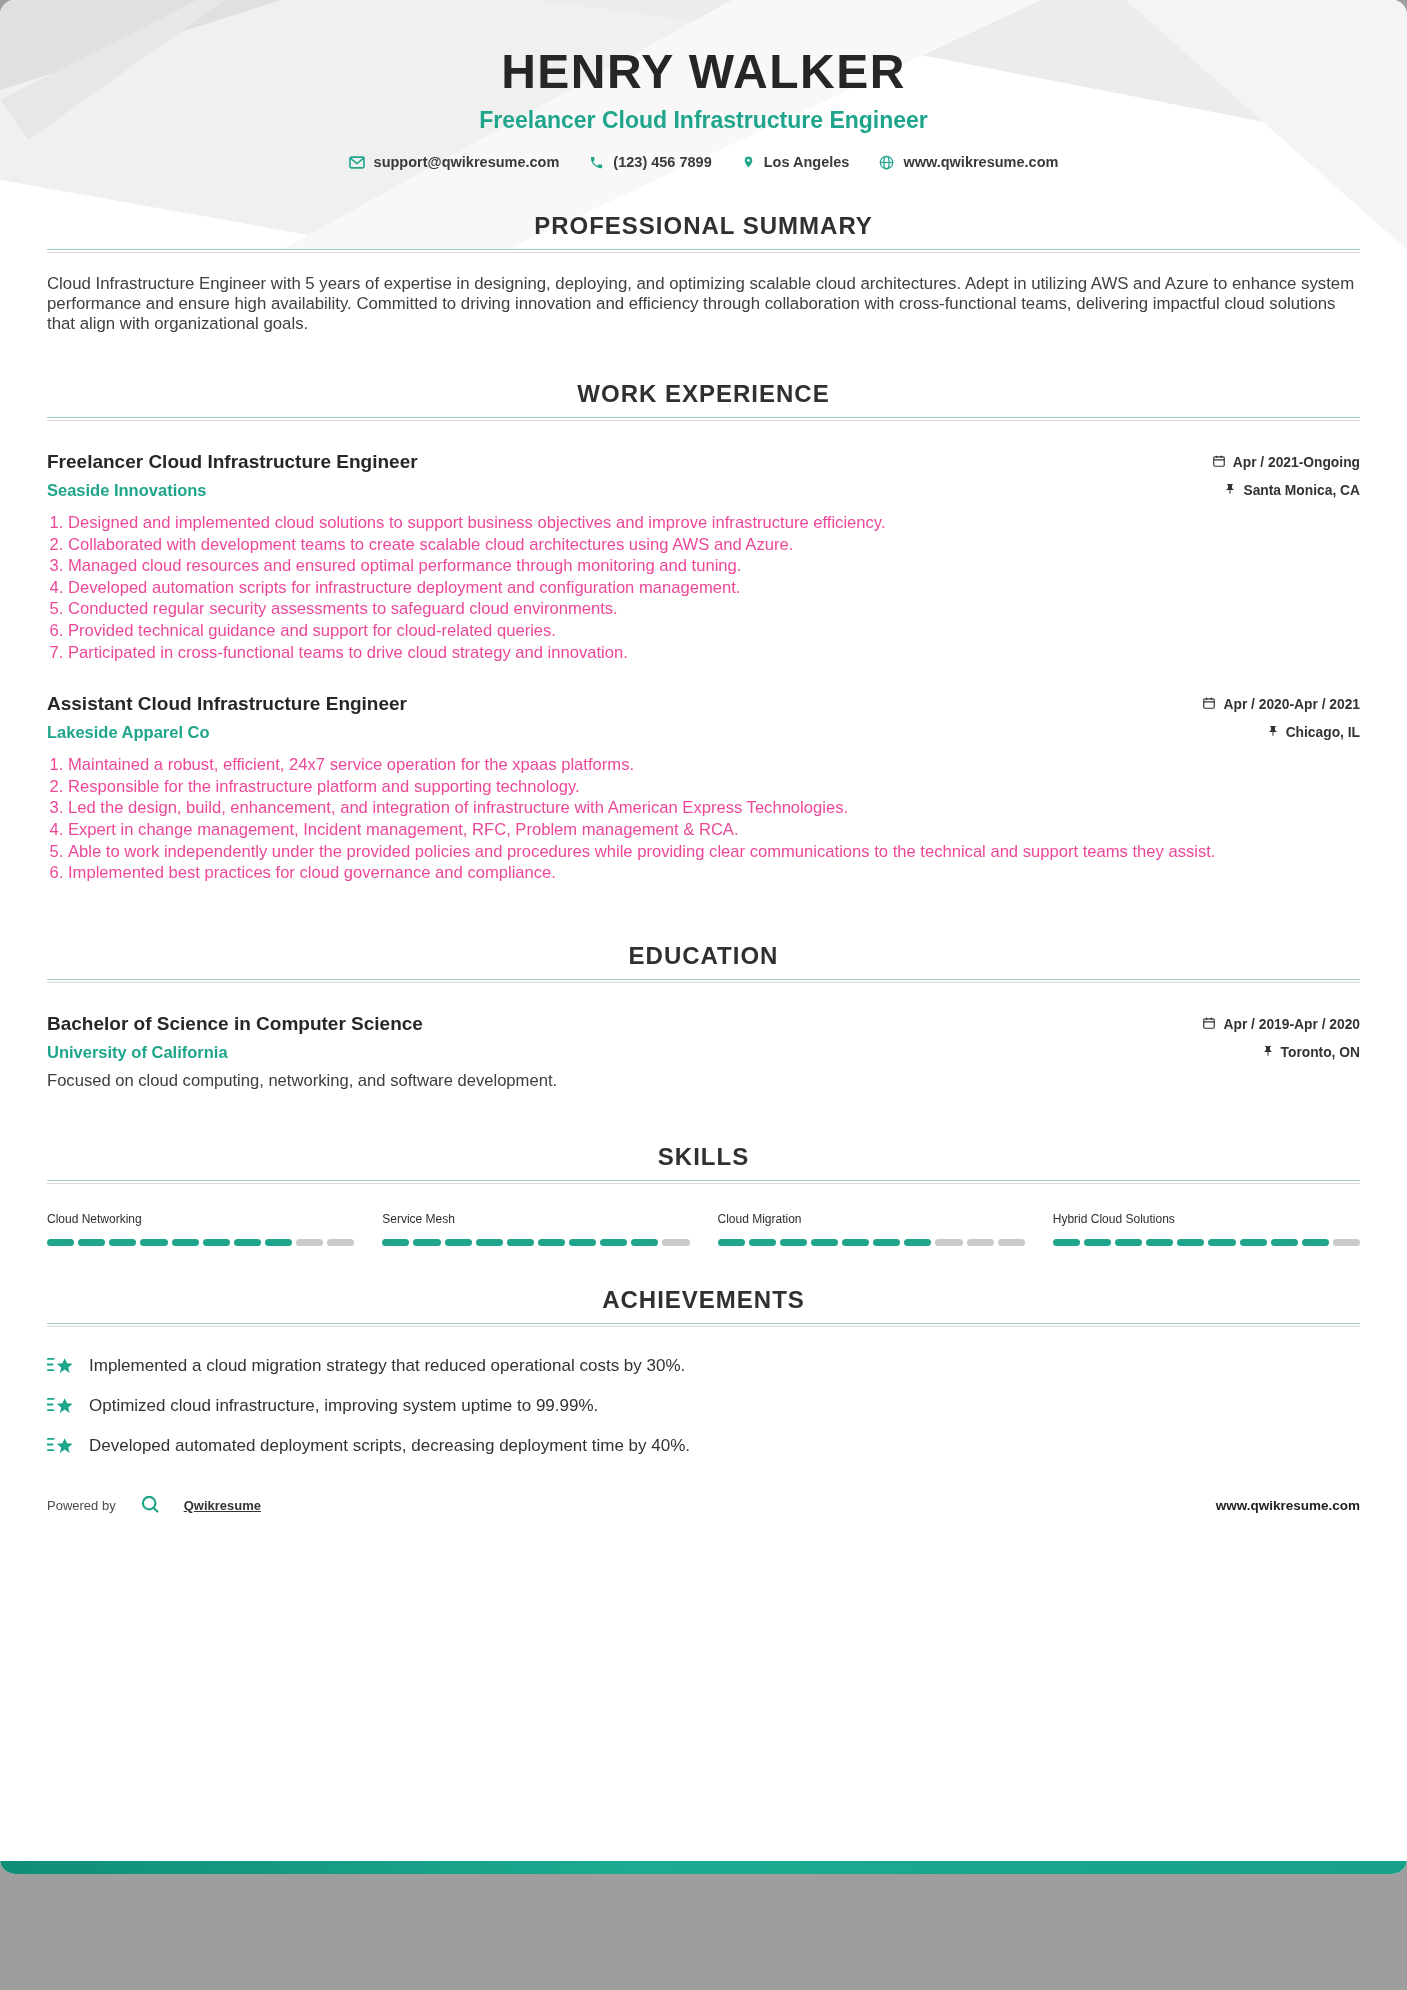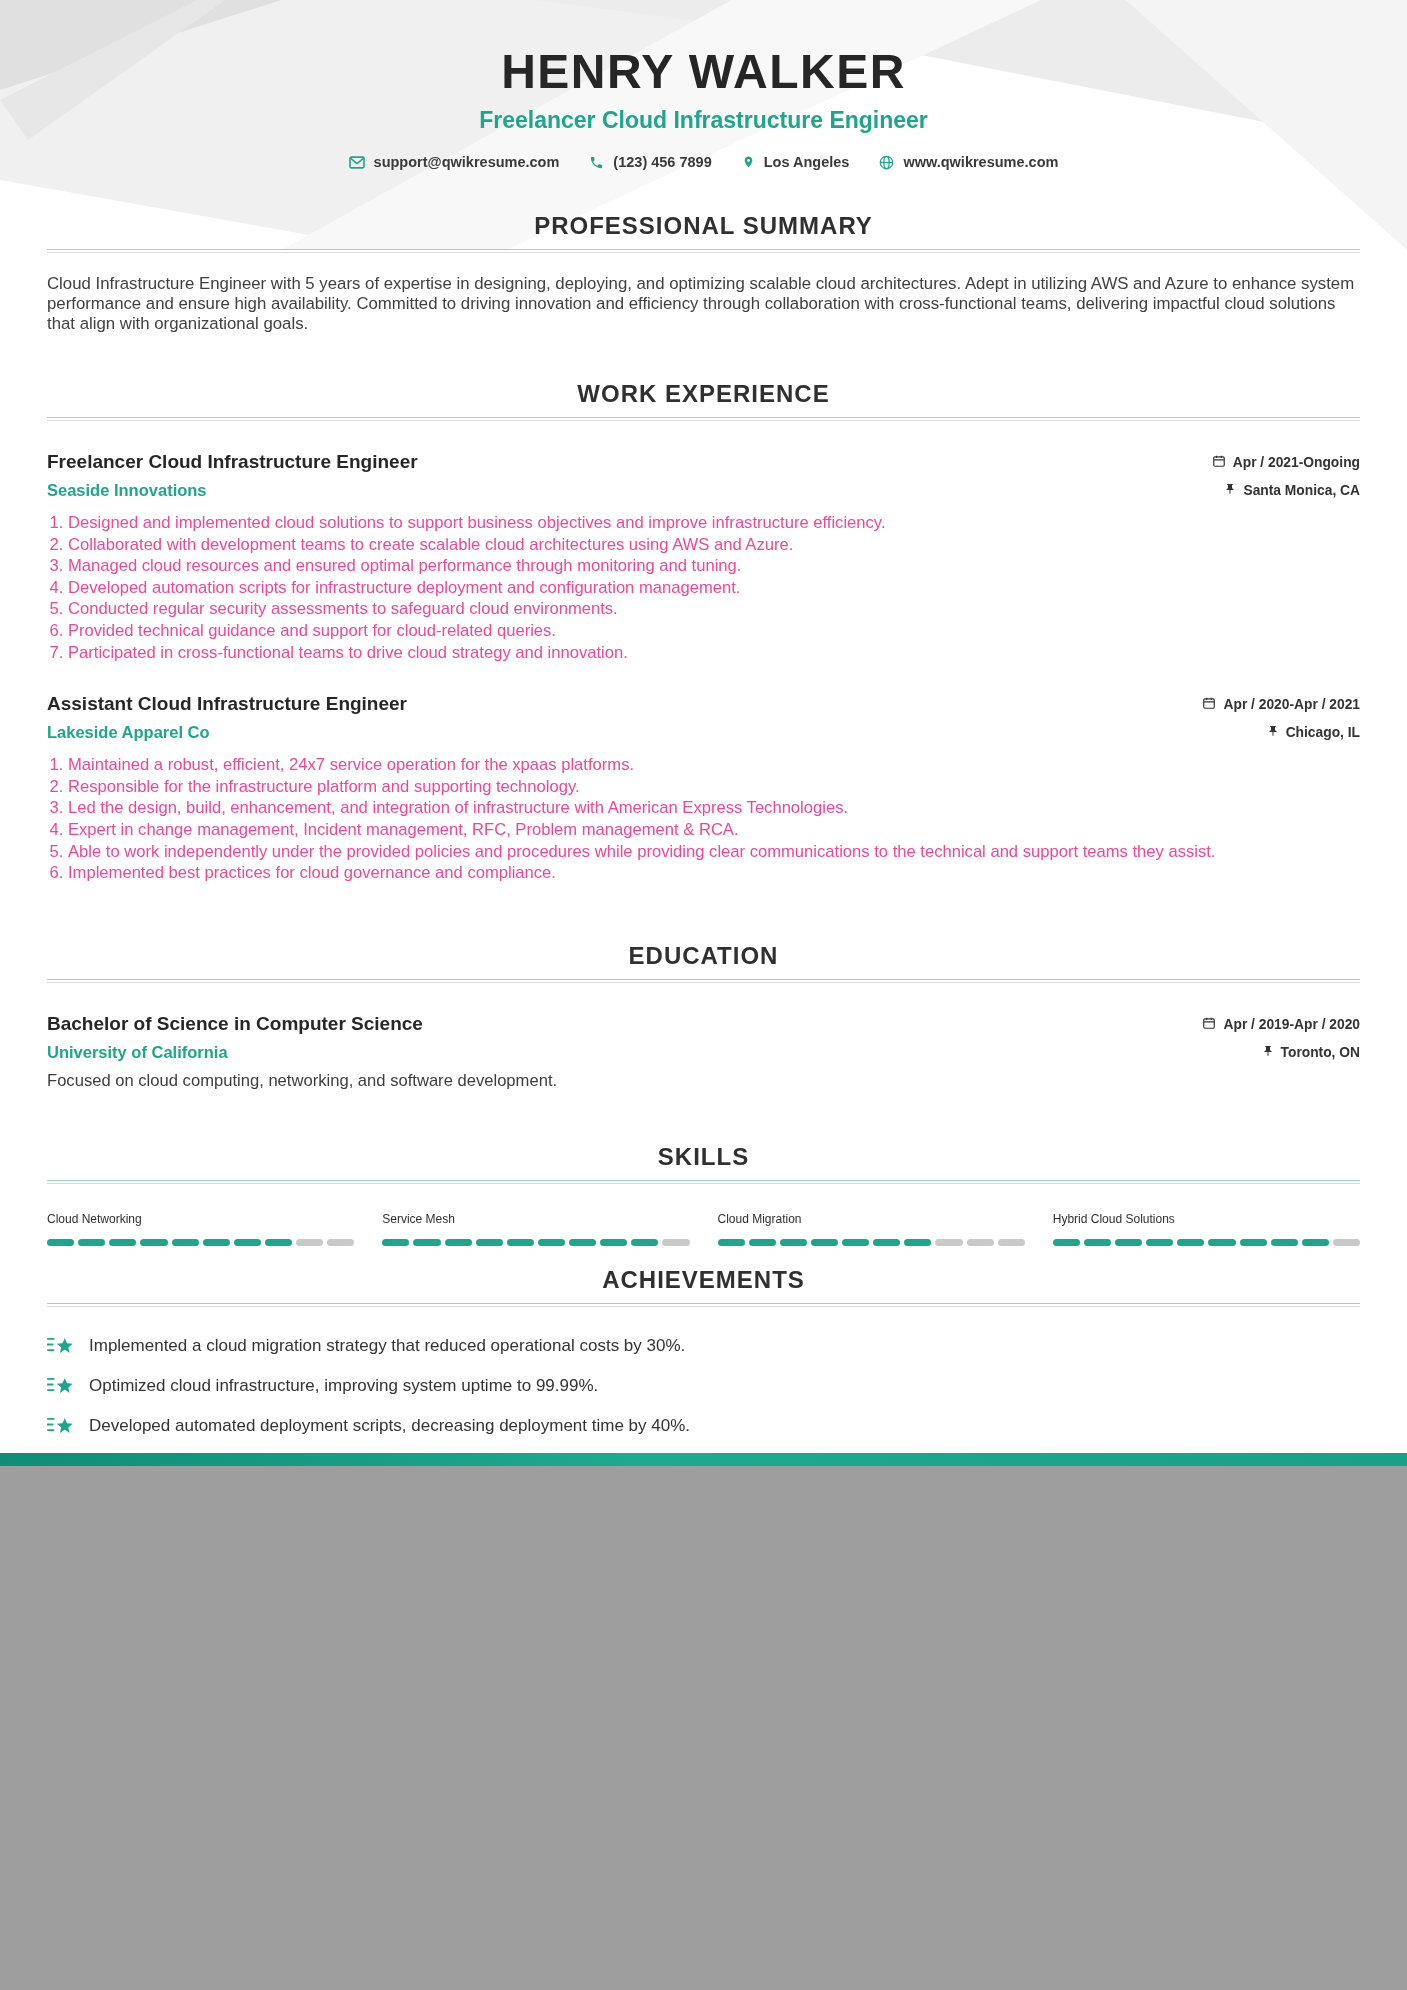--- a/index.html
+++ b/index.html
@@ -1,20 +1,20 @@
 <!DOCTYPE html>
 <html style="--accent: #1FA58B;"><head>
 <meta charset="utf-8">
 <style>
   * { margin:0; padding:0; box-sizing:border-box; }
   html,body { background:#9e9e9e; }
   body { font-family:"Liberation Sans", sans-serif; }
   .page {
-    position:relative; width:1407px; height:1466px; margin:0 auto;
-    background:#ffffff; overflow:hidden; color:#3c3c3c;
+    position:relative; width:1407px; height:1874px; margin:0 auto;
+    background:#ffffff; overflow:hidden; color:#3c3c3c;border-radius:15px;
   }
   
   .header-bg { position:absolute; top:0; left:0; width:100%; height:250px; overflow:hidden; z-index:0; }
   .header-bg .shape { position:absolute; top:0; left:0; width:100%; height:100%; }
   .s1 { clip-path:polygon(0 0, 58% 0, 28% 100%, 0 72%); background:#f0f0f0; }
   .s2 { clip-path:polygon(38% 0, 100% 0, 100% 60%, 60% 16%); background:#ececec; }
   .s3 { clip-path:polygon(0 0, 20% 0, 0 36%); background:#e0e0e0; }
   .s4 { clip-path:polygon(52% 0, 74% 0, 36% 100%, 20% 100%); background:#f8f8f8; }
   .s5 { clip-path:polygon(80% 0, 100% 0, 100% 100%); background:#f4f4f4; }
   .s6 { clip-path:polygon(0 40%, 14% 0, 16% 0, 2% 56%); background:#e7e7e7; }
@@ -52,21 +52,21 @@
   .edu { margin-top:30px; }
   .edu-desc { margin-top:9px; font-size:16.6px; color:#3d3d3d; }
 
   .sec-skills { margin-top:52px; }
   .skills-grid { display:grid; grid-template-columns:repeat(4,1fr); column-gap:28px; margin-top:28px; }
   .skill-name { font-size:12px; font-weight:500; color:#2e2e2e; }
   .skill-bar { display:flex; gap:4px; margin-top:13px; }
   .skill-bar .seg { flex:1; height:7px; border-radius:4px; background:#c9c9c9; }
   .skill-bar .seg.on { background:var(--accent); }
 
-  .sec-ach { margin-top:20px; }
+  .sec-ach { margin-top:40px; }
   .ach-list { margin-top:26px; display:flex; flex-direction:column; gap:13px; }
   .ach { display:flex; align-items:center; gap:14px; }
   .ach-text { font-size:17px; color:#333; }
 
   
   footer {
     position:absolute; left:47px; right:47px; top:1494px; z-index:1;
     display:flex; justify-content:space-between; align-items:center;
   }
   .powered { display:flex; align-items:center; gap:24px; font-size:13px; color:#4a4a4a; }

